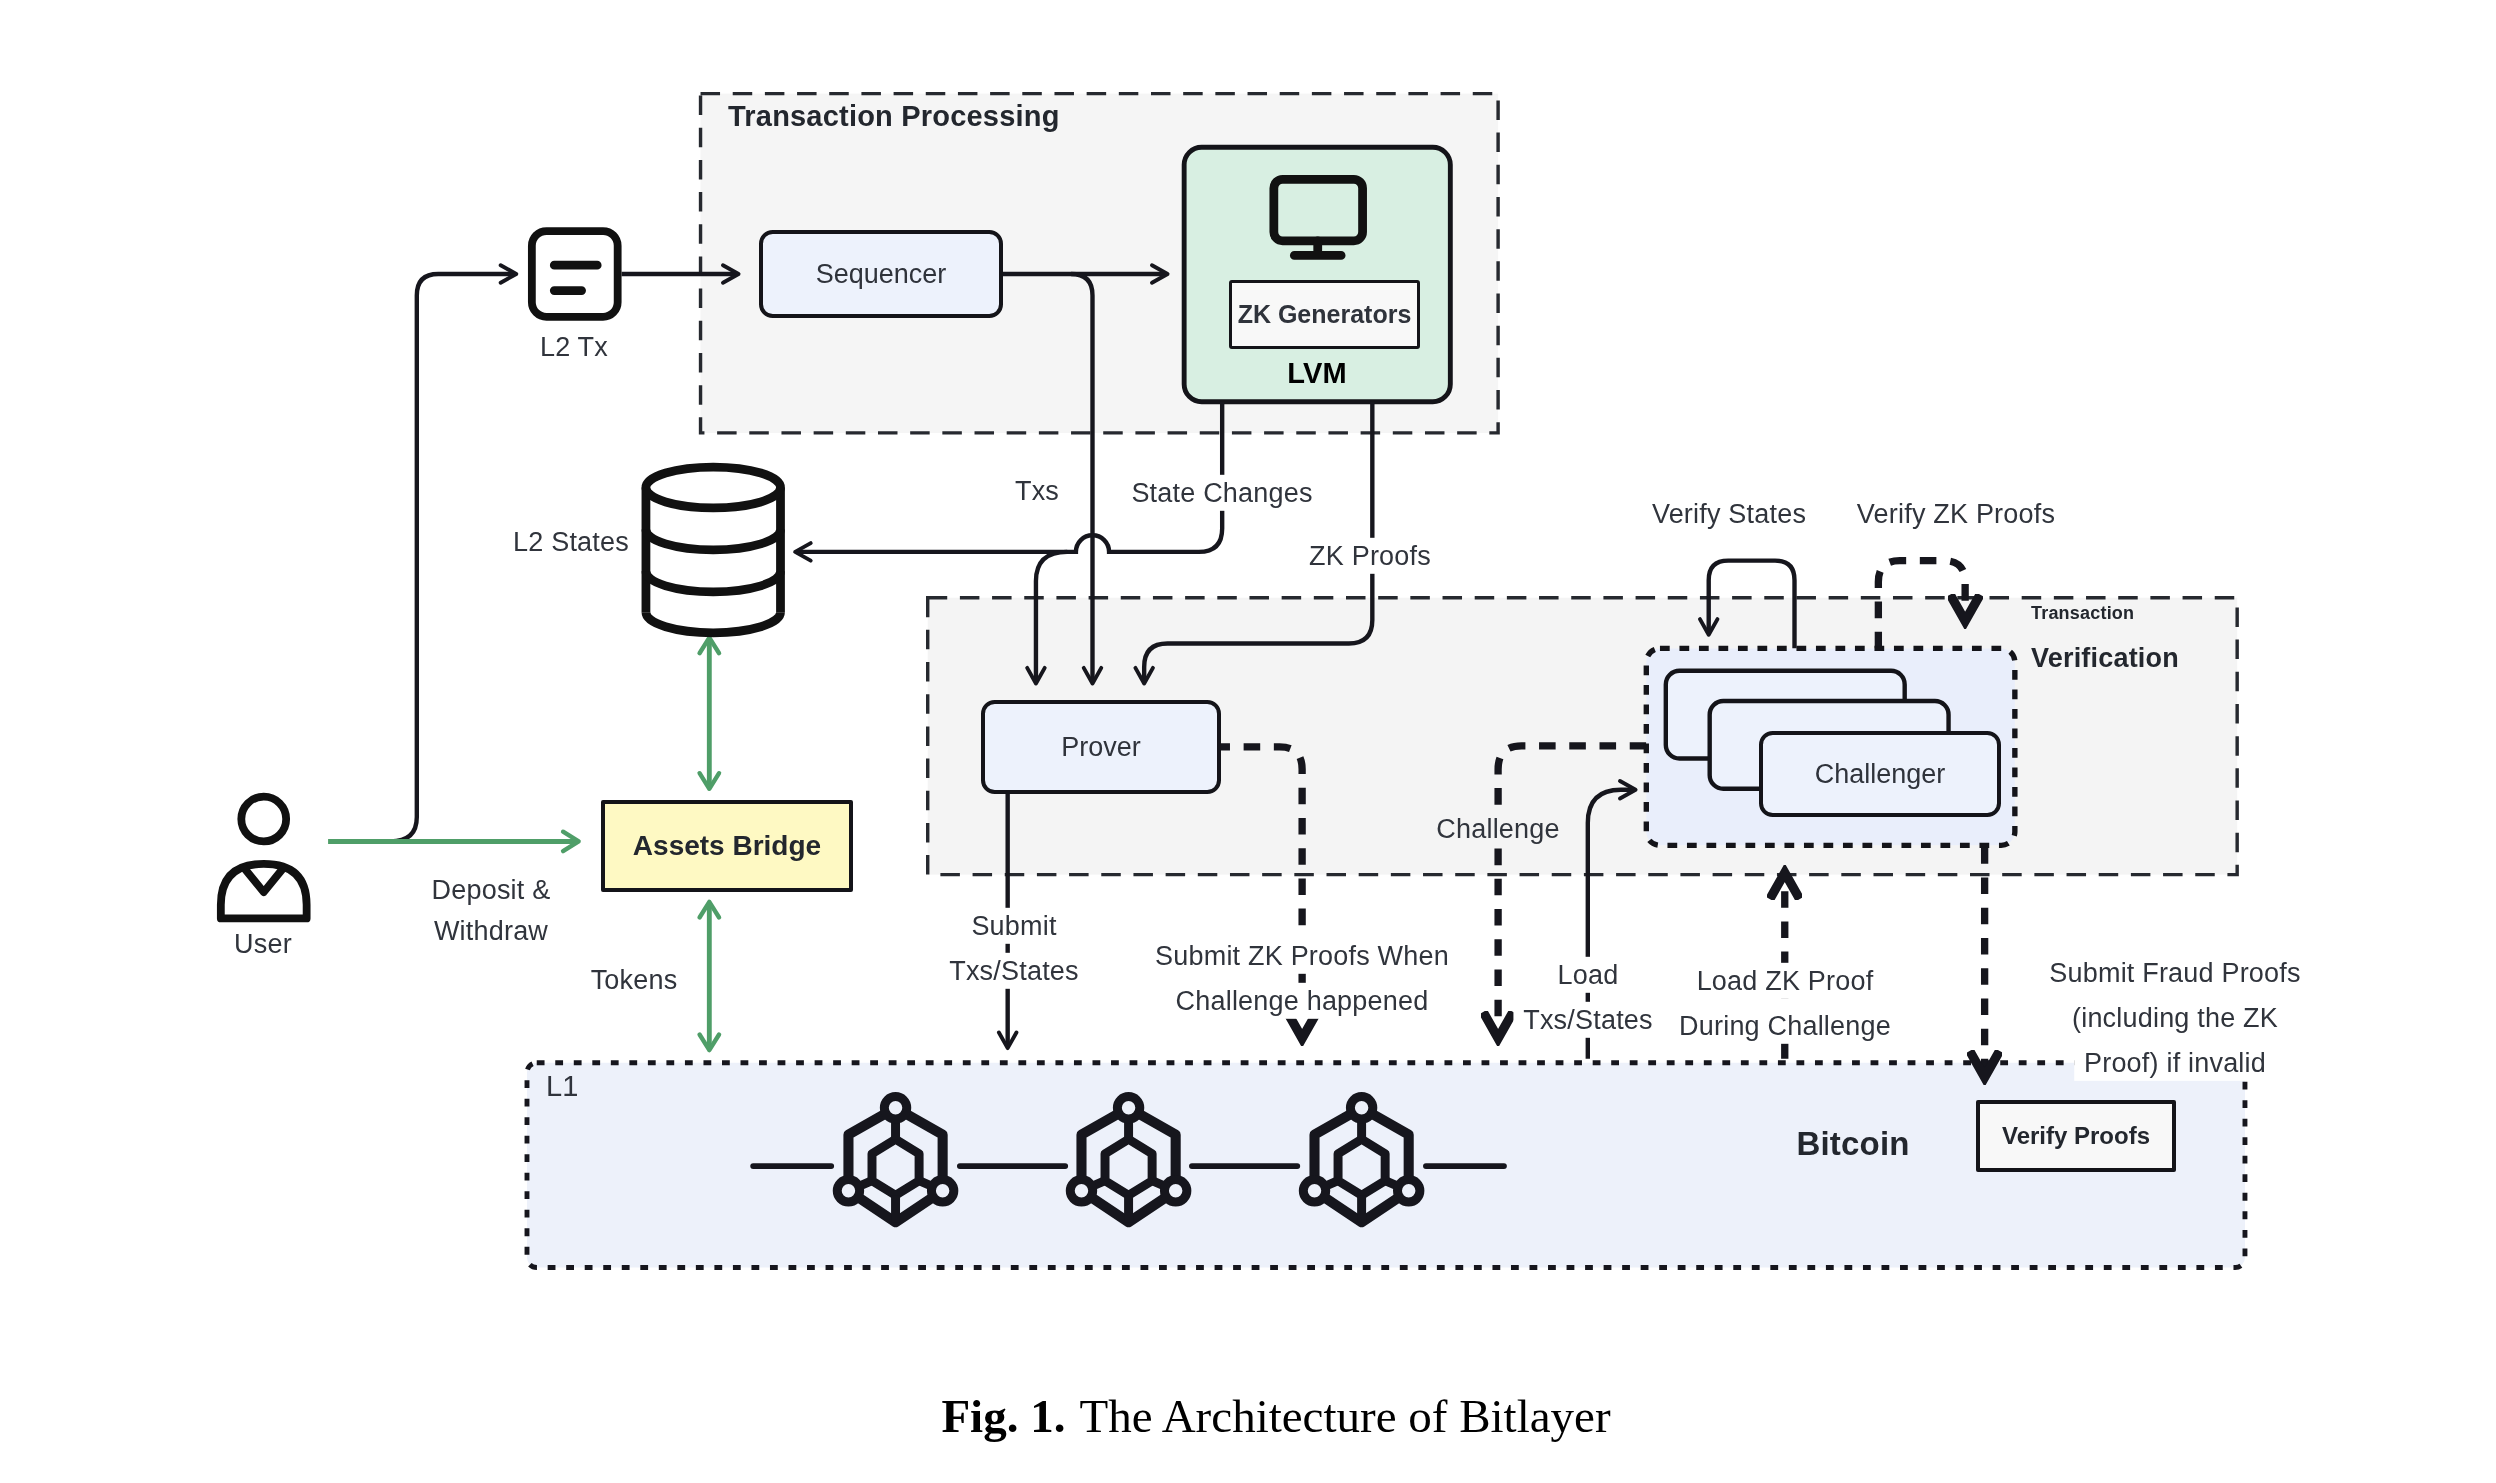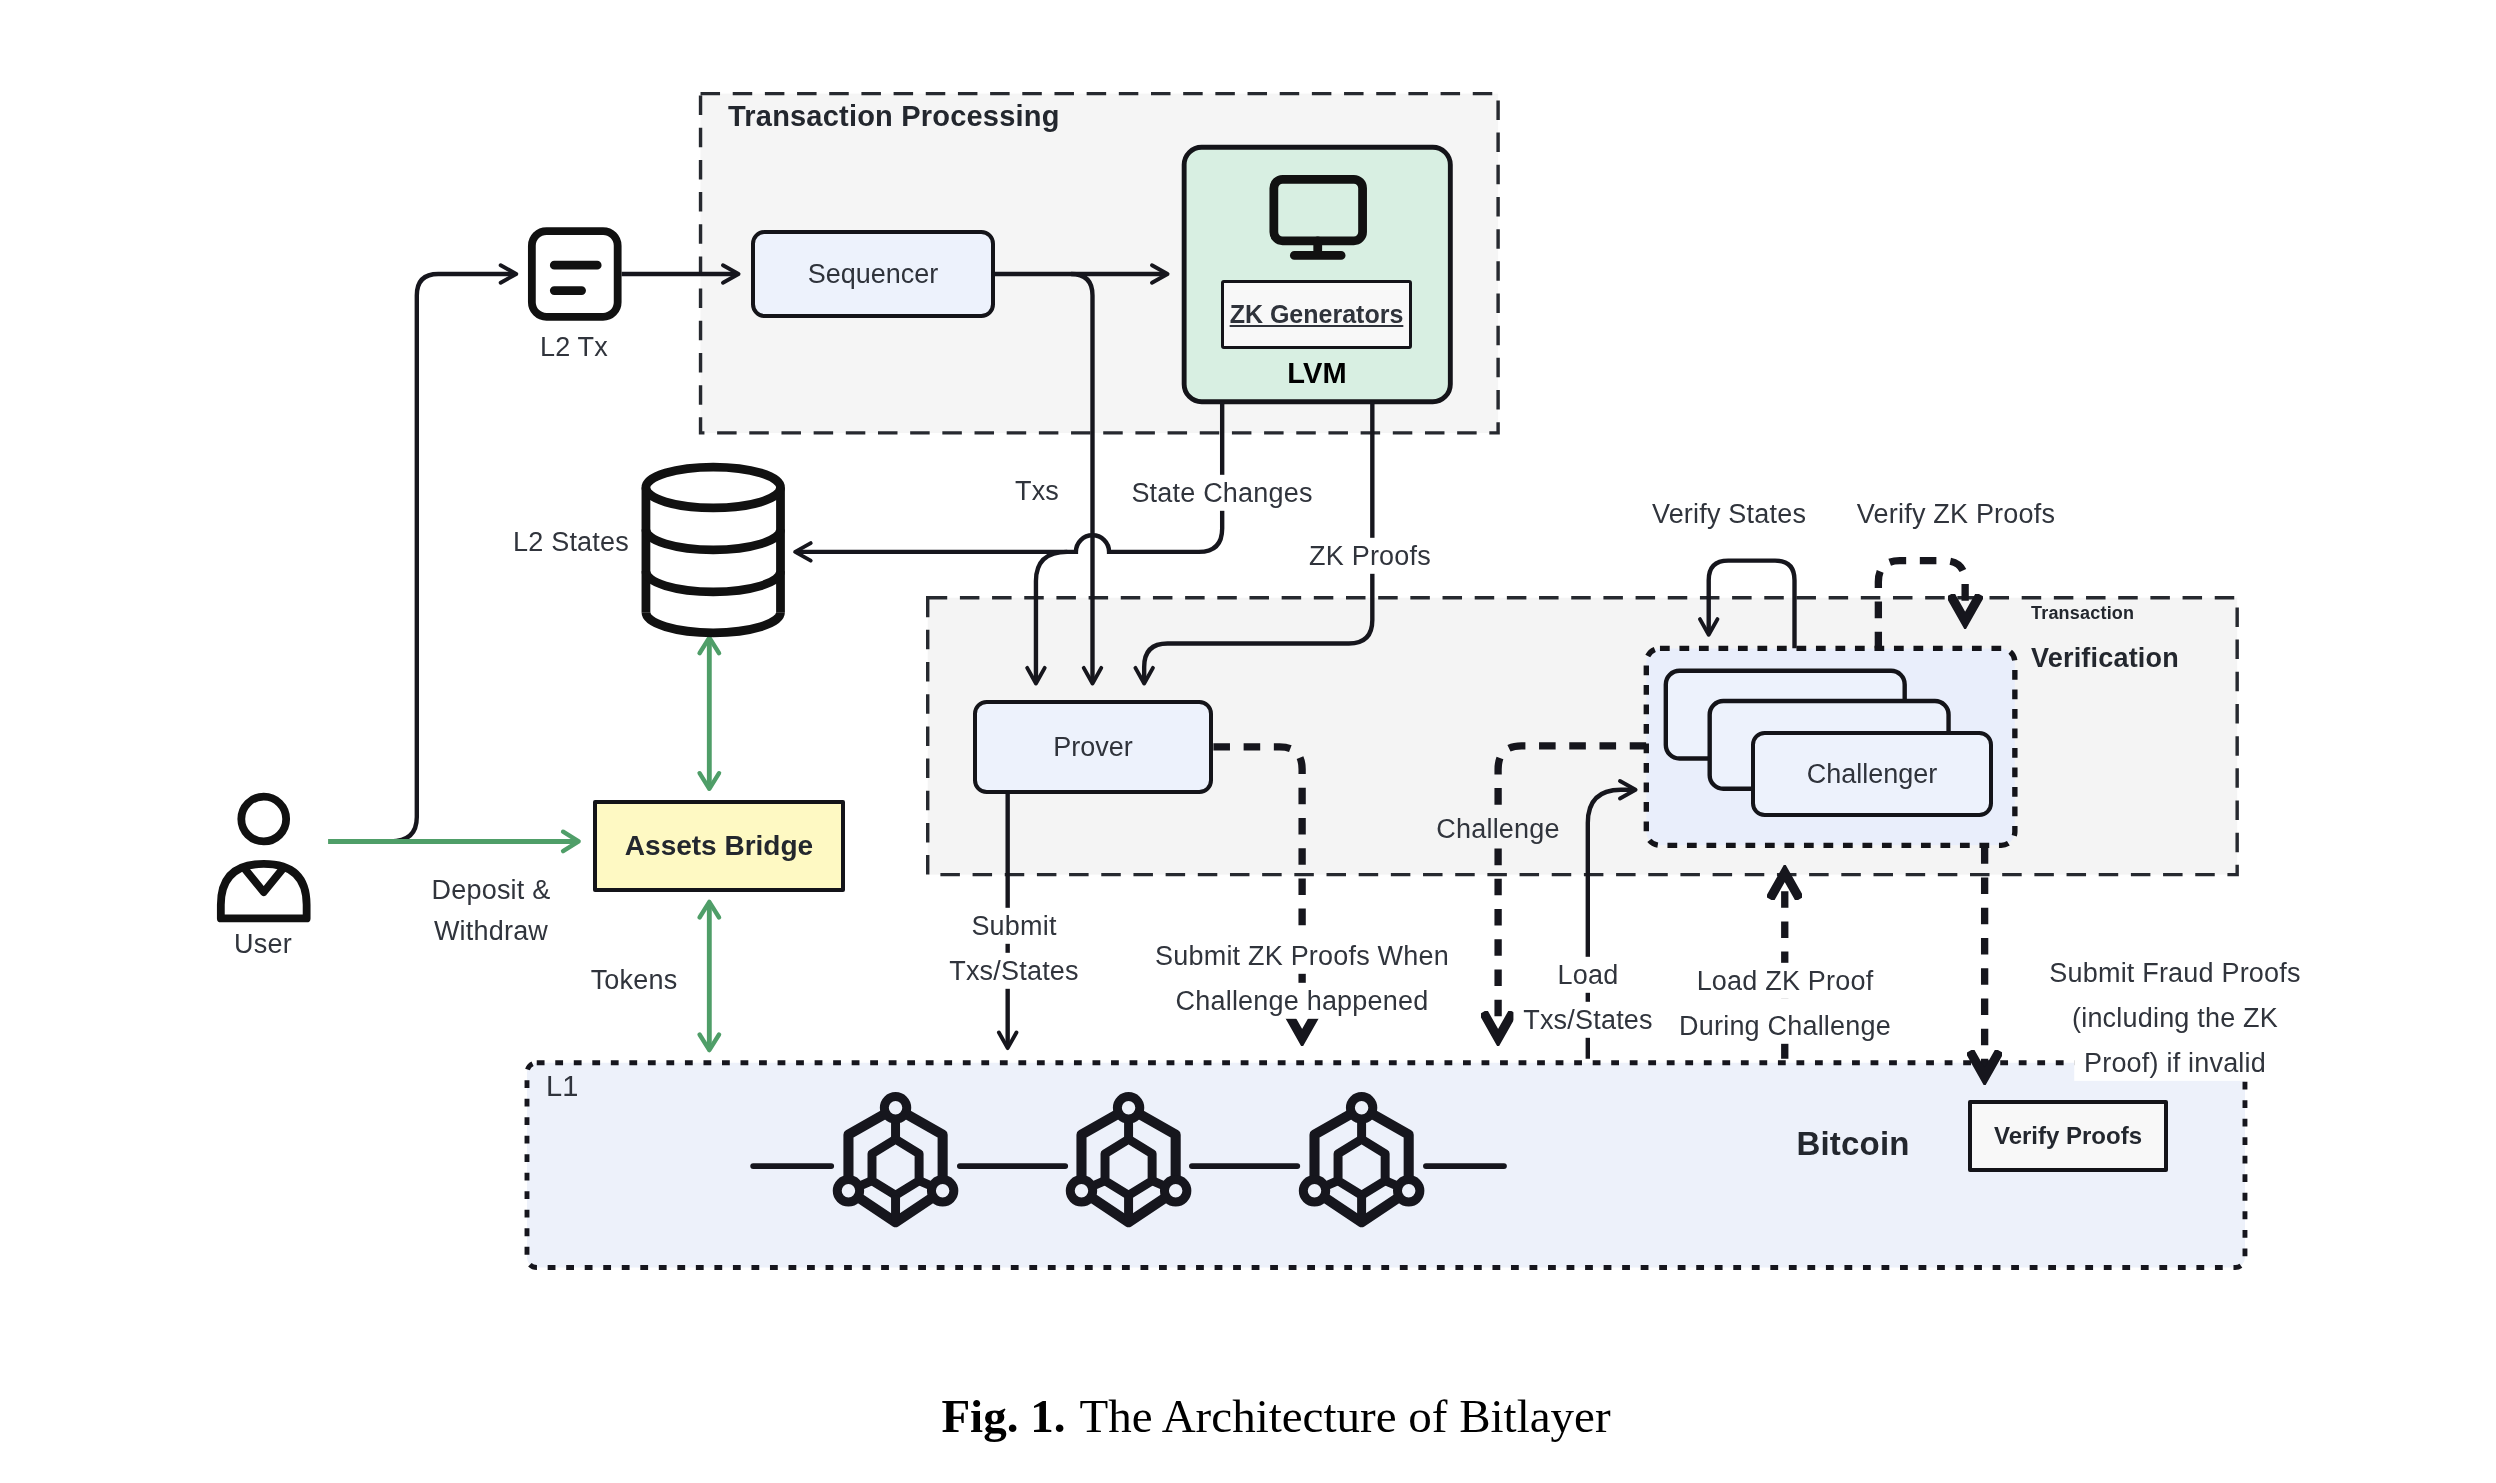--- a/index.html
+++ b/index.html
@@ -4,21 +4,21 @@
 <style>
   html,body { margin:0; padding:0; }
   body {
     width:2497px; height:1483px; position:relative; background:#ffffff;
     font-family:"Liberation Sans", sans-serif; overflow:hidden;
   }
   #stage { position:absolute; inset:0; }
   svg.layer { position:absolute; left:0; top:0; z-index:1; }
   .node {
     position:absolute; display:flex; align-items:center; justify-content:center;
-    box-sizing:border-box; z-index:2; font-size:27px; color:#2f333b; 
+    box-sizing:border-box; z-index:2; font-size:27px; color:#2f333b; margin-left:8px;
   }
   .lbl {
     position:absolute; transform:translate(-50%,-50%); font-size:27px; color:#30343c;
     white-space:nowrap; z-index:3; text-align:center; letter-spacing:0.2px; line-height:1.2;
   }
   .tl { transform:none; }
   .b  { font-weight:bold; }
   .bgw { background:#ffffff; padding:2px 9.8px; }
   .bgtv { background:#f4f4f4; padding:2px 7.8px; }
   .caption {
@@ -115,21 +115,21 @@
   <g>
     <use href="#chainblock" transform="translate(1396,1196) scale(1.15)"></use>
   </g>
   <path d="M772 1196 H852 M984 1196 H1092 M1222 1196 H1330 M1462 1196 H1542" stroke="#16161d" stroke-width="6" stroke-linecap="round"></path>
 </svg>
 
 <div class="node" style="left:751px; top:230px; width:244px; height:88px; background:#edf2fc; border:4.4px solid #141419; border-radius:13.7px;">
   <span>Sequencer</span>
 </div>
 
-<div class="node b" style="left:1221px; top:280px; width:191px; height:69px; background:#f8f8f8; border:3.9px solid #141419; border-radius:2.9px; font-size:25px;text-decoration:underline;">
+<div class="node b" style="left:1221px; top:280px; width:191px; height:69px; background:#f8f8f8; border:3.9px solid #141419; border-radius:2.9px; font-size:25px;">
   <span>ZK Generators</span>
 </div>
 
 <div class="node" style="left:973px; top:700px; width:240px; height:94px; background:#edf2fc; border:4.4px solid #141419; border-radius:13.7px;">
   <span>Prover</span>
 </div>
 
 <div class="node" style="left:1751px; top:731px; width:242px; height:86px; background:#edf2fc; border:4.4px solid #141419; border-radius:13.7px;">
   <span>Challenger</span>
 </div>

